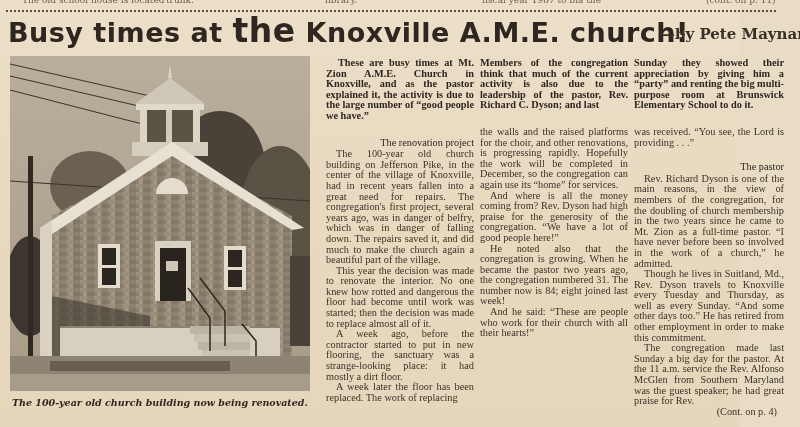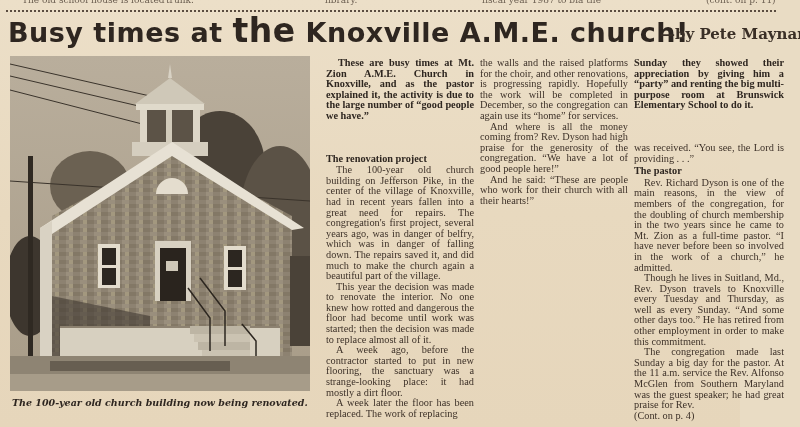--- a/index.html
+++ b/index.html
@@ -49,31 +49,31 @@
     .col {
       position: absolute; top: 58px; width: 148px;
       font-family: "Liberation Serif", serif;
       font-size: 10.3px; line-height: 10.6px; color: #3d3128;
       text-align: justify;
     }
     .col1 { left: 326px; }
     .col2 { left: 480px; }
     .col3 { left: 634px; width: 150px; }
     .lead {
-      font-weight: bold; color: #2e2620; margin-bottom: 32px;
+      font-weight: bold; color: #2e2620; margin-bottom: 16px;
       text-indent: 12px;
       font-family: Liberation Serif, serif;
     }
     .col2 .lead, .col3 .lead { text-indent: 0; }
     .subhead {
-      font-weight: bold; text-align: left; color: #2e2620; margin: 2px 0 1px;
+      font-weight: normal; text-align: right; color: #2e2620; margin: 14px 0 1px;
     }
     p.body { text-indent: 10px; }
     p.noindent { text-indent: 0; }
-    .cont { text-align: left; margin-right: 14px; }
+    .cont { text-align: right; margin-right: 7px; }
   </style>
 </head>
 <body>
 
 <div class="paper">
 
   <div class="top-strip">
     <span style="left:22px">The old school house is located</span>
     <span style="left:166px">trunk.</span>
     <span style="left:325px">library.</span>
@@ -169,22 +169,24 @@
   <div class="col col1">
     <p class="lead">These are busy times at Mt. Zion A.M.E. Church in Knoxville, and as the pastor explained it, the activity is due to the large number of “good people we have.”</p>
     <div class="subhead">The renovation project</div>
     <p class="body">The 100-year old church building on Jefferson Pike, in the center of the village of Knoxville, had in recent years fallen into a great need for repairs. The congregation's first project, several years ago, was in danger of belfry, which was in danger of falling down. The repairs saved it, and did much to make the church again a beautiful part of the village.</p>
     <p class="body">This year the decision was made to renovate the interior. No one knew how rotted and dangerous the floor had become until work was started; then the decision was made to replace almost all of it.</p>
     <p class="body">A week ago, before the contractor started to put in new flooring, the sanctuary was a strange-looking place: it had mostly a dirt floor.</p>
     <p class="body">A week later the floor has been replaced. The work of replacing</p>
   </div>
 
   <div class="col col2">
+    <p class="lead">Members of the congregation think that much of the current activity is also due to the leadership of the pastor, Rev. Richard C. Dyson; and last</p>
     <p class="noindent">the walls and the raised platforms for the choir, and other renovations, is progressing rapidly. Hopefully the work will be completed in December, so the congregation can again use its “home” for services.</p>
     <p class="body">And where is all the money coming from? Rev. Dyson had high praise for the generosity of the congregation. “We have a lot of good people here!”</p>
+    <p class="body">He noted also that the congregation is growing. When he became the pastor two years ago, the congregation numbered 31. The number now is 84; eight joined last week!</p>
     <p class="body">And he said: “These are people who work for their church with all their hearts!”</p>
   </div>
 
   <div class="col col3">
     <p class="lead">Sunday they showed their appreciation by giving him a “party” and renting the big multi-purpose room at Brunswick Elementary School to do it.</p>
     <p class="noindent">was received. “You see, the Lord is providing . . .”</p>
     <div class="subhead">The pastor</div>
     <p class="body">Rev. Richard Dyson is one of the main reasons, in the view of members of the congregation, for the doubling of church membership in the two years since he came to Mt. Zion as a full-time pastor. “I have never before been so involved in the work of a church,” he admitted.</p>
     <p class="body">Though he lives in Suitland, Md., Rev. Dyson travels to Knoxville every Tuesday and Thursday, as well as every Sunday. “And some other days too.” He has retired from other employment in order to make this commitment.</p>
     <p class="body">The congregation made last Sunday a big day for the pastor. At the 11 a.m. service the Rev. Alfonso McGlen from Southern Maryland was the guest speaker; he had great praise for Rev.</p>

